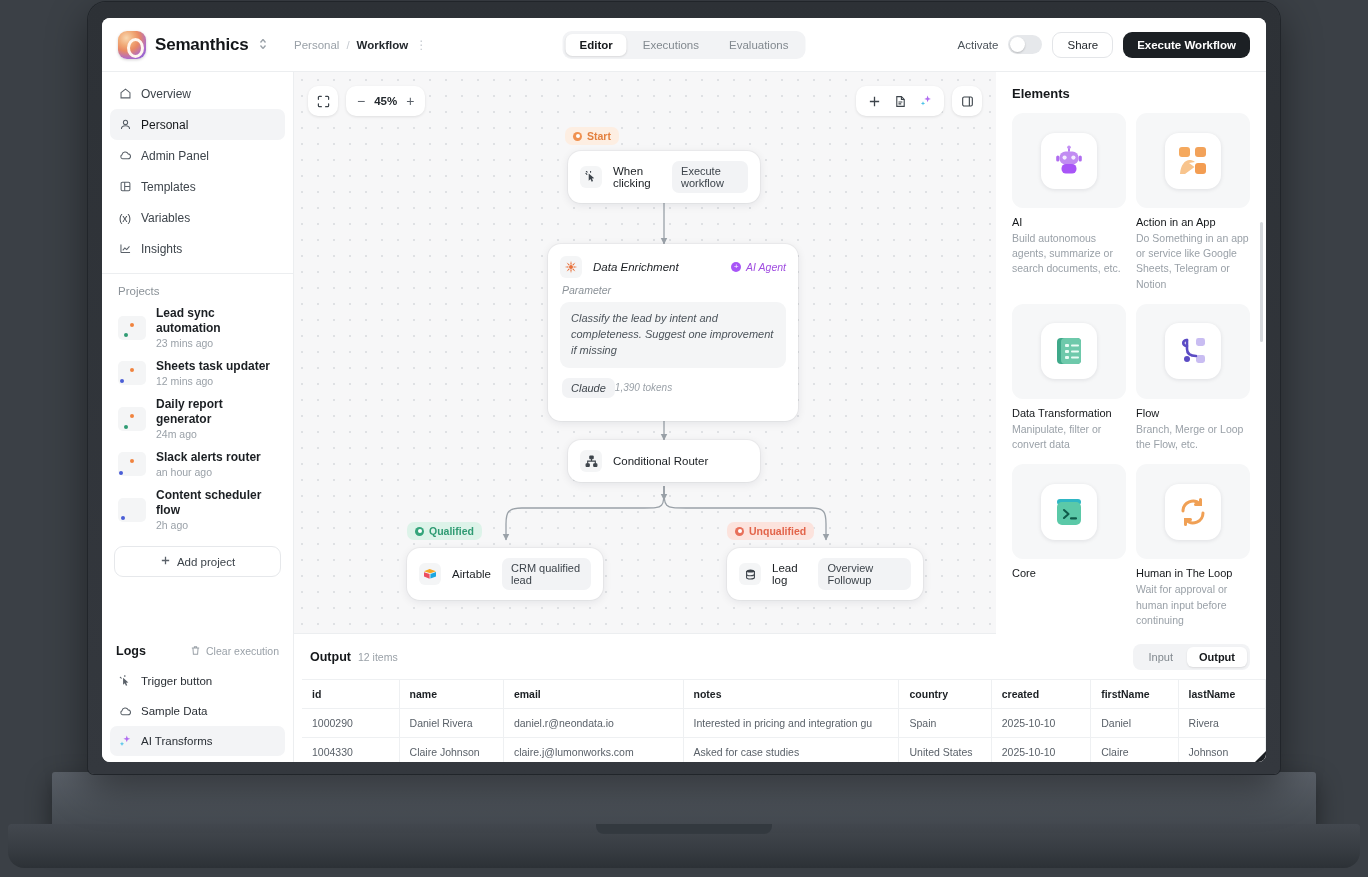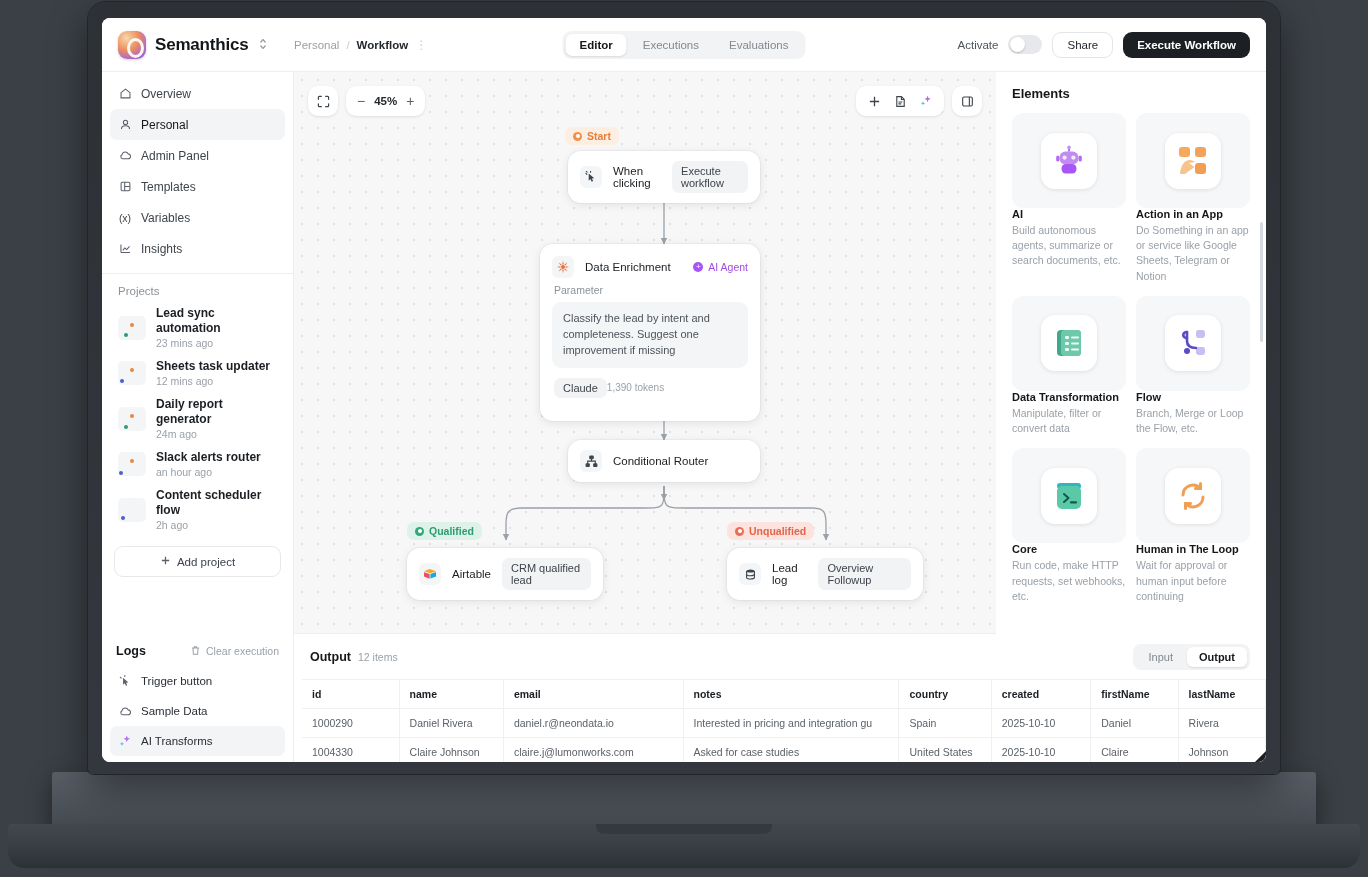--- a/index.html
+++ b/index.html
@@ -216,21 +216,21 @@
   .el-card { cursor: pointer; }
   .el-thumb {
     height: 95px; border-radius: 11px; background: #f6f7f8;
     display: flex; align-items: center; justify-content: center;
   }
   .el-inner {
     width: 56px; height: 56px; border-radius: 14px; background: #fff;
     box-shadow: 0 1px 4px rgba(16,24,40,.10);
     display: flex; align-items: center; justify-content: center;
   }
-  .el-name { font-size: 11px; font-weight: 700; color: #15181b; margin-top: 0; }
+  .el-name { font-size: 11px; font-weight: 400; color: #15181b; margin-top: 8px; }
   .el-desc { font-size: 10.5px; color: #9aa1a8; line-height: 1.45; margin-top: 3px; }
   .panel-scroll {
     position: absolute; right: 3px; top: 150px; width: 3px; height: 120px;
     background: #d7dade; border-radius: 3px;
   }
 
   
   .bottom { height: 128px; flex: 0 0 128px; display: flex; background: #fff; }
   .logs { width: 192px; flex: 0 0 192px; border-right: 1px solid #eceef0; padding-top: 10px; }
   .logs-head { display: flex; align-items: center; justify-content: space-between; padding: 0 14px 8px; }
@@ -496,21 +496,21 @@
                 <svg width="13" height="13" viewBox="0 0 14 14" fill="none" stroke="currentColor" stroke-width="1.2">
                   <path d="M4 2.6 L4 10.4 L5.9 8.6 L7.2 11.6 L8.7 10.9 L7.4 8 L10 7.8 z" fill="currentColor" stroke="none"></path>
                   <path d="M2 3.6 L1 2.6 M6 1.4 L6 0.4 M2.3 1.2 L1.5 0.4" stroke-linecap="round"></path>
                 </svg>
               </span>
               <span class="node-label">When clicking</span>
               <span class="chip">Execute workflow</span>
             </div>
           </div>
 
-          <div class="node" style="left:246px;top:172px;width:220px;padding-top:2px;">
+          <div class="node" style="left:254px;top:172px;width:250px;padding-top:2px;font-style:italic;">
             <div class="node-row" style="padding-bottom:6px;">
               <span class="node-ico">
                 <svg width="14" height="14" viewBox="0 0 14 14">
                   <g fill="#e8703a">
                     <circle cx="7" cy="7" r="2"></circle>
                     <path d="M7 0.8 7.8 4.4 6.2 4.4z"></path>
                         <path d="M7 13.2 6.2 9.6 7.8 9.6z"></path>
                     <path d="M0.8 7 4.4 6.2 4.4 7.8z"></path>
                         <path d="M13.2 7 9.6 7.8 9.6 6.2z"></path>
                     <path d="M2.6 2.6 5.6 4.6 4.6 5.6z"></path>
@@ -666,21 +666,20 @@
             <div class="el-thumb">
               <div class="el-inner">
                 <svg width="34" height="34" viewBox="0 0 34 34">
                   <rect x="5" y="4" width="24" height="6" rx="3" fill="#2fb6c4"></rect>
                   <rect x="5" y="7" width="24" height="23" rx="5" fill="#5bc9a8"></rect>
                   <path d="M12 15l4.5 4L12 23M19 23.4h5" stroke="#0e5c4a" stroke-width="2.1" fill="none" stroke-linecap="round" stroke-linejoin="round"></path>
                 </svg>
               </div>
             </div>
             <div class="el-name">Core</div>
-            <div class="el-desc">Run code, make HTTP requests, set webhooks, etc.</div>
           </div>
 
           <div class="el-card">
             <div class="el-thumb">
               <div class="el-inner">
                 <svg width="34" height="34" viewBox="0 0 34 34" fill="none" stroke="#f0a055" stroke-width="3" stroke-linecap="round">
                   <path d="M7 16a10 10 0 0 1 17-7"></path>
                       <path d="M24.5 4.5V9.5H19.5"></path>
                   <path d="M27 18a10 10 0 0 1-17 7"></path>
                       <path d="M9.5 29.5V24.5H14.5"></path>

